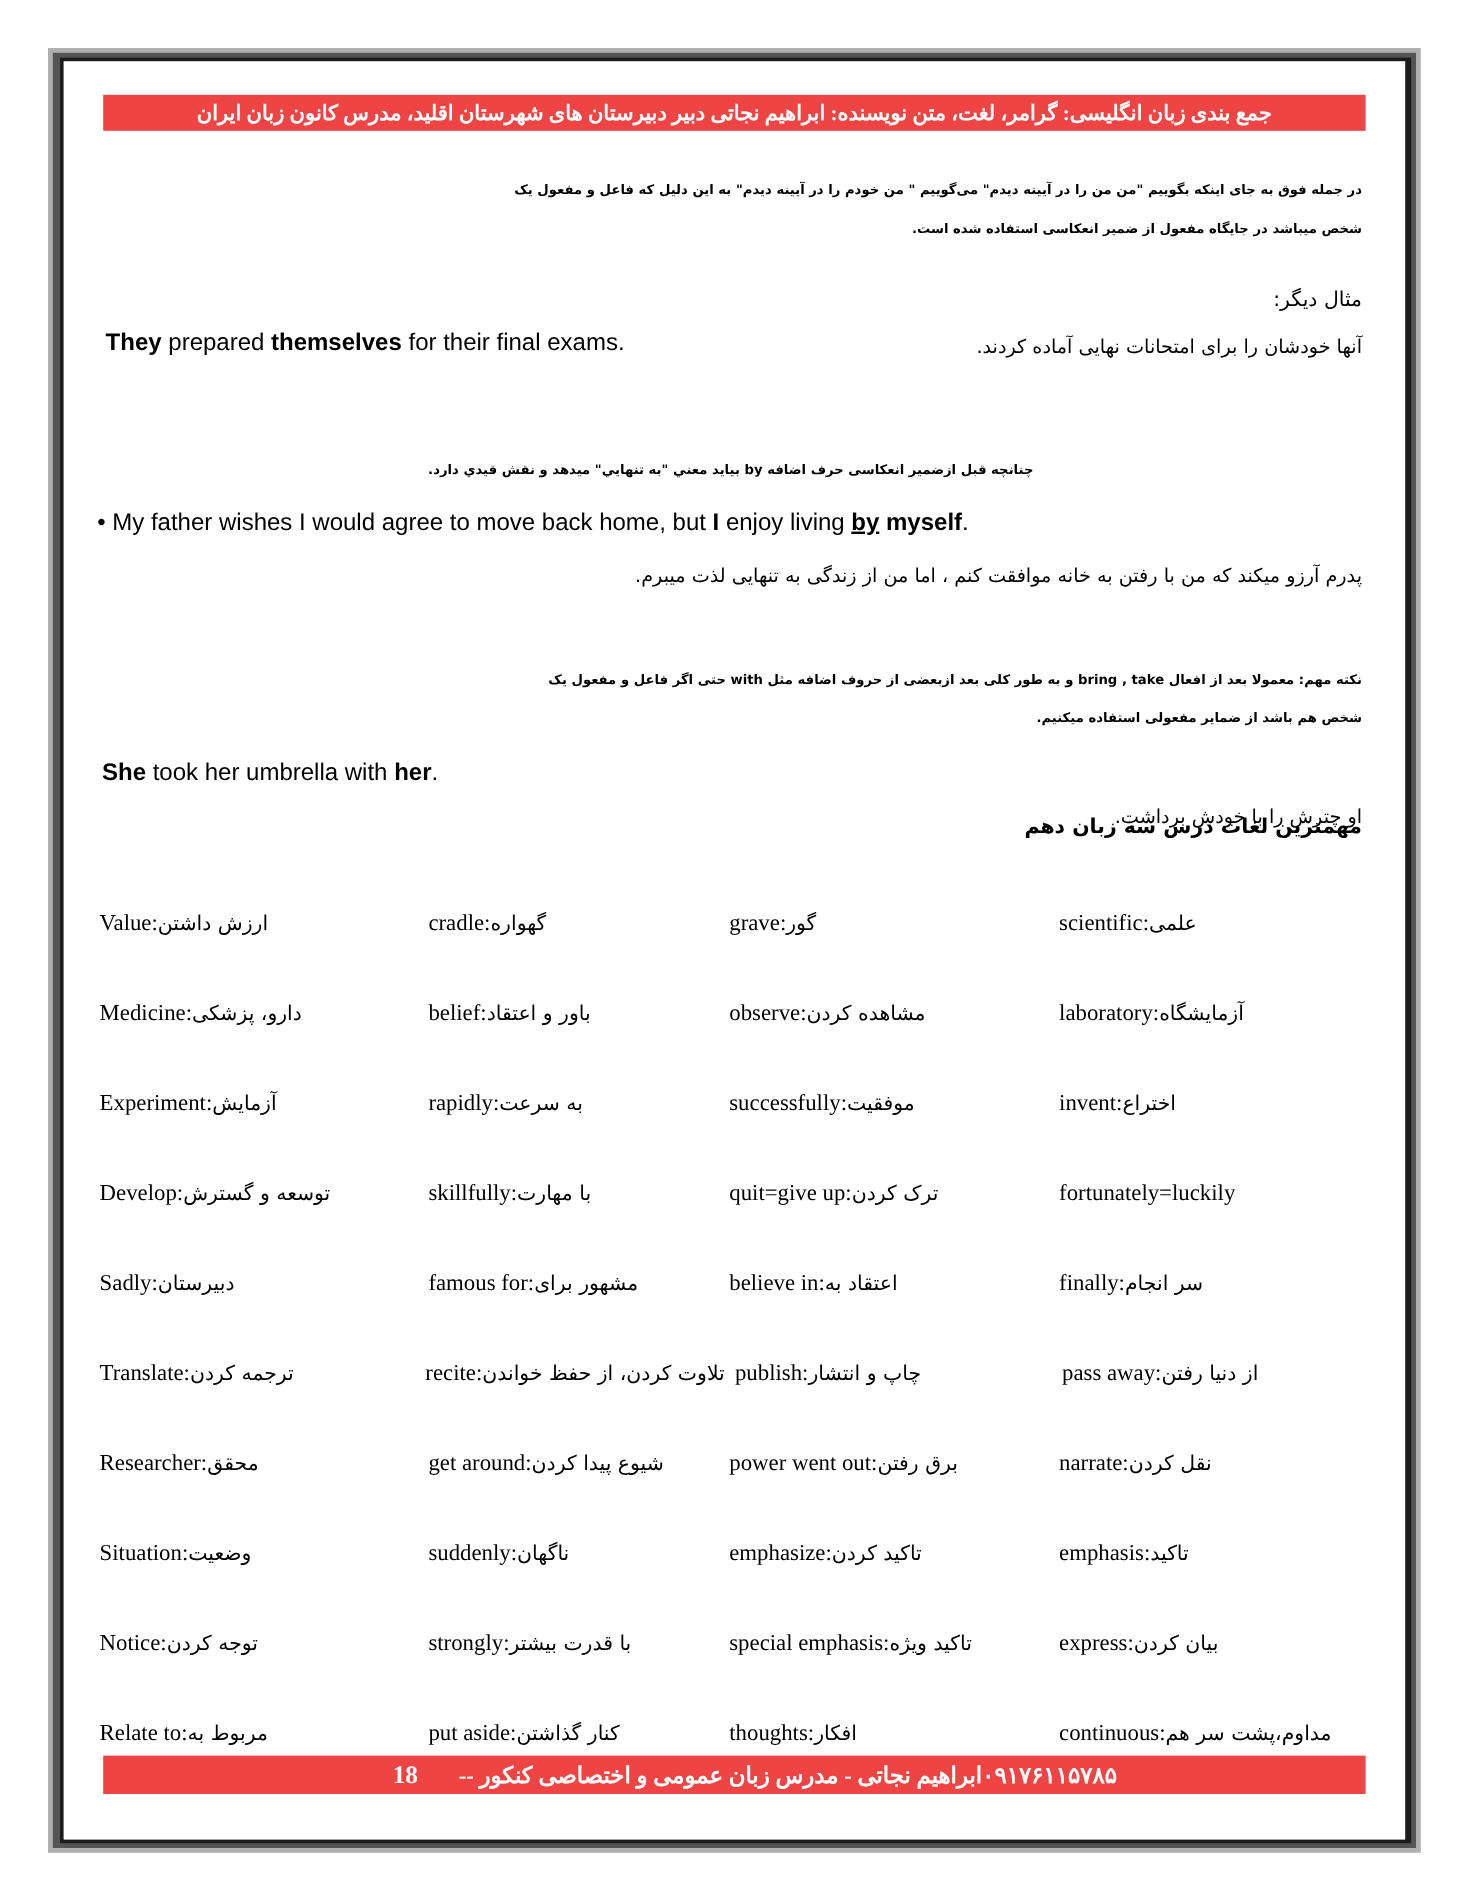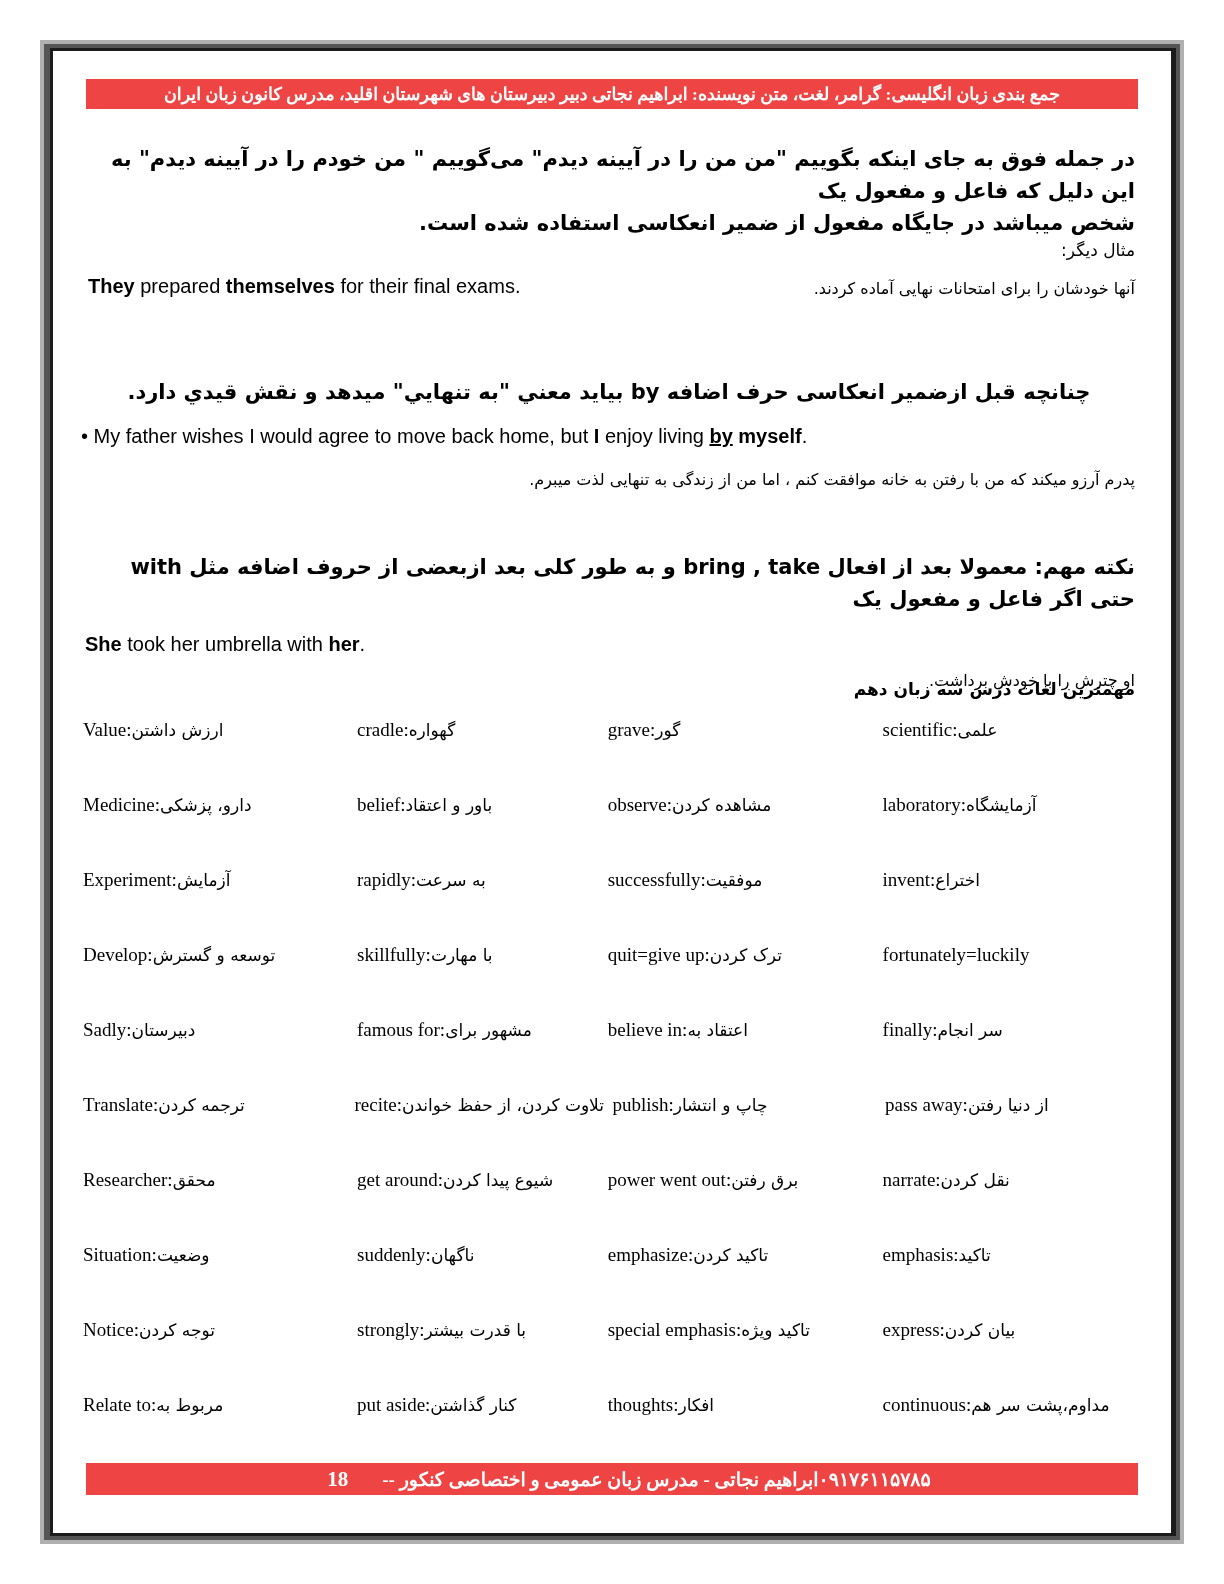--- a/index.html
+++ b/index.html
@@ -102,21 +102,21 @@
     margin: 0 34px;
     font-size: 21px;
     font-weight: bold;
     text-align: right;
   }
   .footer-phone { direction: ltr; display:inline-block; unicode-bidi: embed; }
 
   .para-bold-rtl {
     position: absolute;
     font-weight: bold;
-    font-size: 21px;
+    font-size: 11px;
     line-height: 32px;
     direction: rtl;
     text-align: right;
     font-family: "DejaVu Sans", "Liberation Sans", sans-serif;
   }
   .para-rtl {
     position: absolute;
     font-size: 15.5px;
     line-height: 28px;
     direction: rtl;
@@ -155,21 +155,21 @@
   .vocab-cell .fa {
     font-family: "DejaVu Sans", "Liberation Sans", sans-serif;
     font-size: 17px;
     direction: rtl;
     unicode-bidi: embed;
     padding-right: 4px;
   }
   .c0 { width: 268px; margin-left: 30px; }
   .c1 { width: 252px; }
   .c2 { width: 258px; }
-  .c3 { width: 282px; }
+  .c3 { width: 282px; margin-top: 40px; }
 
   .bold { font-weight: bold; }
   .uline { text-decoration: underline; }
 </style>
 </head>
 <body>
 
 <div class="page-shadow"></div>
 <div class="page-frame-outer"></div>
 <div class="page-frame-inner"></div>
@@ -195,20 +195,21 @@
 
   <div class="para-bold-rtl" style="left:30px; top:325px; width:1052px; text-align:center;">چنانچه قبل ازضمیر انعکاسی حرف اضافه  by  بیاید معني "به تنهايي" میدهد و نقش قیدي دارد.</div>
 
   <div class="eng-line" style="left:28px; top:372px; width:1000px;">
     <span>• My father wishes I would agree to move back home, but </span><span class="bold">I</span><span> enjoy living </span><span class="bold uline">by</span><span class="bold"> myself</span><span>.</span>
   </div>
   <div class="para-rtl" style="left:330px; top:415px; width:752px; font-size:16px;">پدرم آرزو میکند که من با رفتن به خانه موافقت کنم ، اما من از زندگی به تنهایی لذت میبرم.</div>
 
   <div class="para-bold-rtl" style="left:30px; top:500px; width:1052px;">
     <div>نکته مهم: معمولا  بعد از افعال  bring , take  و به طور کلی  بعد ازبعضی از حروف اضافه مثل  with حتی اگر فاعل و مفعول یک</div>
+    <div>شخص هم باشد  از ضمایر مفعولی استفاده میکنیم.</div>
   </div>
 
   <div class="eng-line" style="left:32px; top:580px; width:600px;">
     <span class="bold">She</span><span> took her umbrella with </span><span class="bold">her</span><span>.</span>
   </div>
   <div class="para-rtl" style="left:580px; top:616px; width:502px; font-size:16px;">او چترش را با خودش برداشت.</div>
 
   <div class="para-bold-rtl" style="left:30px; top:622px; width:1052px; font-size:17px;">مهمترین لغات درس سه زبان دهم</div>
 
   <div class="vocab">

